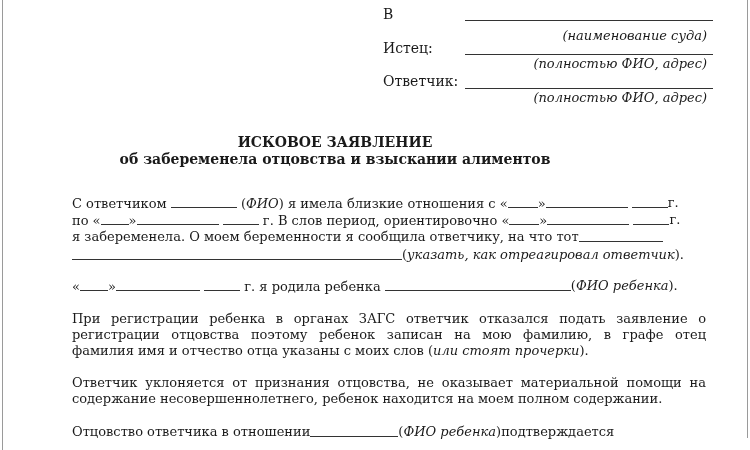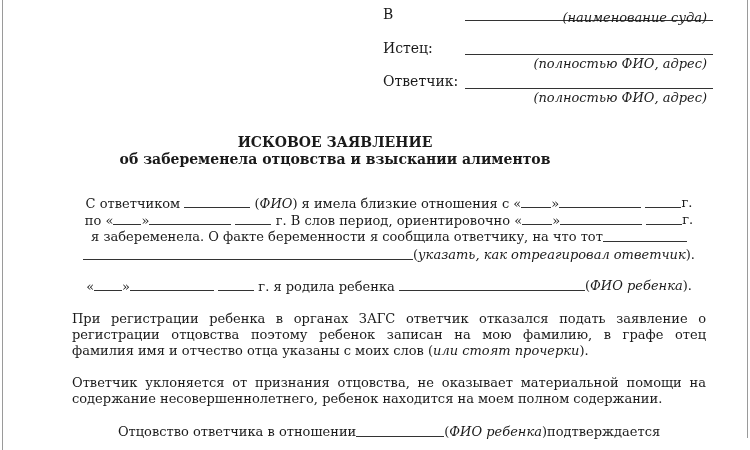--- a/index.html
+++ b/index.html
@@ -27,32 +27,32 @@
   }
   .title {
     position: absolute; left: 0; width: 670px; text-align: center;
     font-weight: bold; font-size: 14px; line-height: 17px;
   }
   .para { position: absolute; left: 72px; width: 634px; font-size: 13px; line-height: 16px; }
   .para .ln { display: block; text-align: justify; text-align-last: justify; white-space: nowrap; }
   .para .ln.last { text-align-last: left; }
   .blank { display: inline-block; border-bottom: 1px solid #333; height: 12px; vertical-align: baseline; }
   i { font-style: italic; }
-  .row { display: flex; justify-content: center; white-space: nowrap; }
+  .row { display: flex; justify-content: flex-start; white-space: nowrap; }
 </style>
 </head>
 <body>
 
 <div class="page-border-left"></div>
 <div class="page-border-right"></div>
 
 <div>
   <span class="hdr-label" style="top:6px;">В</span>
   <div class="hdr-line" style="top:20px;"></div>
-  <span class="hdr-hint" style="top:10px;">(наименование суда)</span>
+  <span class="hdr-hint" style="top:28px;">(наименование суда)</span>
 
   <span class="hdr-label" style="top:40px;">Истец:</span>
   <div class="hdr-line" style="top:54px;"></div>
   <span class="hdr-hint" style="top:56px;">(полностью ФИО, адрес)</span>
 
   <span class="hdr-label" style="top:73px;">Ответчик:</span>
   <div class="hdr-line" style="top:88px;"></div>
   <span class="hdr-hint" style="top:90px;">(полностью ФИО, адрес)</span>
 </div>
 
@@ -72,21 +72,21 @@
   <div class="row">
     <span>
       <span>по «</span><span class="blank" style="width:28px;"></span><span>»</span><span class="blank" style="width:82px;"></span>
       <span class="blank" style="width:36px;"></span>
       <span>г.  В слов период, ориентировочно «</span><span class="blank" style="width:30px;"></span><span>»</span><span class="blank" style="width:82px;"></span>
       <span class="blank" style="width:36px;"></span>
     </span>
     <span>г.</span>
   </div>
   <div class="row">
-    <span>я забеременела. О факте беременности я сообщила ответчику, на что тот</span>
+    <span>я забеременела. О моем беременности я сообщила ответчику, на что тот</span>
     <span class="blank" style="width:84px;"></span>
   </div>
   <div class="row" style="margin-top:2px;">
     <span class="blank" style="width:330px;"></span>
     <span><span>(</span><i>указать, как отреагировал ответчик</i><span>).</span></span>
   </div>
 </div>
 
 <div class="para" style="top:278px;">
   <div class="row">

